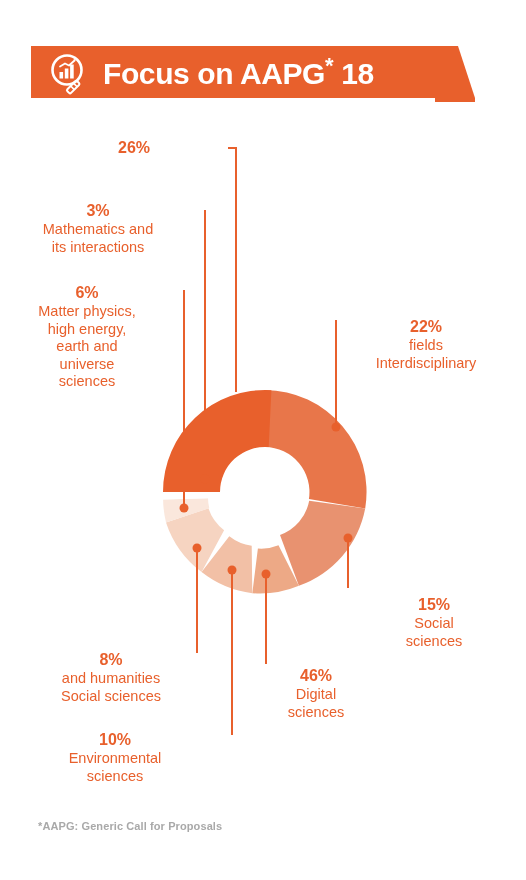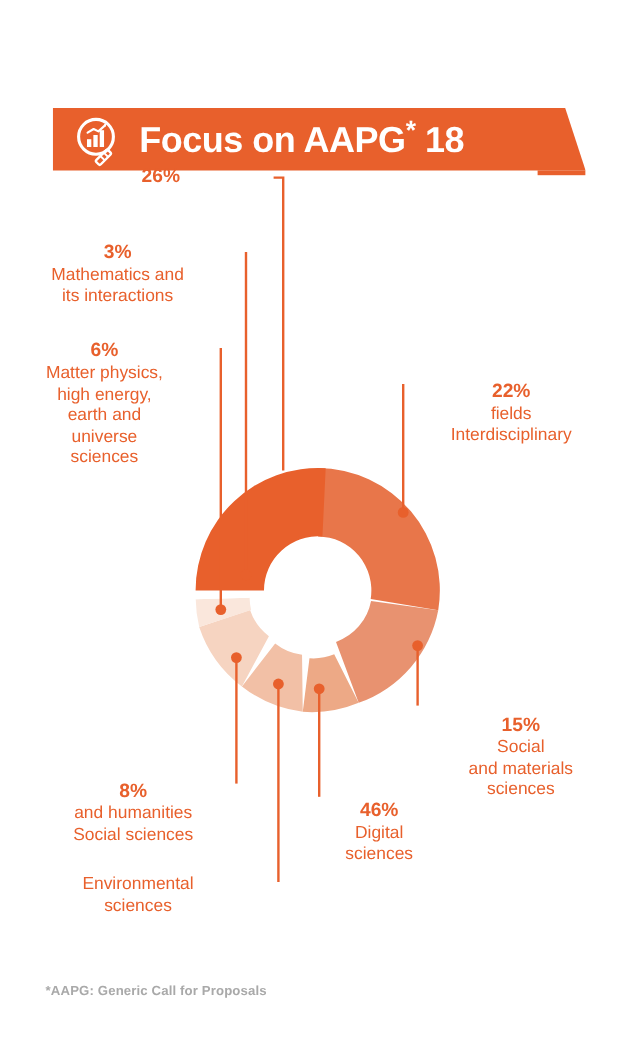--- a/index.html
+++ b/index.html
@@ -6,21 +6,21 @@
   body{
     width:526px;height:880px;
     background:#ffffff;
     font-family:"Liberation Sans", sans-serif;
     overflow:hidden;
     position:relative;
   }
   #page{position:absolute;left:0;top:0;width:526px;height:880px;}
 
   
-  .banner-wrap{position:absolute;left:44px;top:46px;width:444px;height:58px;margin-top:44px;}
+  .banner-wrap{position:absolute;left:31px;top:46px;width:444px;height:58px;}
   .banner-svg{position:absolute;left:0;top:0;}
   .banner-icon{position:absolute;left:16px;top:5px;width:48px;height:48px;}
   .banner-title{
     position:absolute;left:72px;top:8px;
     color:#ffffff;
     font-size:30px;font-weight:bold;
     letter-spacing:-0.4px;
     white-space:nowrap;
     line-height:40px;
   }
@@ -157,36 +157,36 @@
 
   <div class="lbl lalign l-inter">
     <span class="pct">22%</span>
     <span class="nm">fields</span>
     <span class="nm">Interdisciplinary</span>
   </div>
 
   <div class="lbl lalign l-energy">
     <span class="pct">15%</span>
     <span class="nm">Social</span>
-    <span class="nm">and materials</span>
     <span class="nm">sciences</span>
   </div>
 
   <div class="lbl ralign l-social">
     <span class="pct">8%</span>
     <span class="nm">and humanities</span>
     <span class="nm">Social sciences</span>
   </div>
 
   <div class="lbl lalign l-digital">
     <span class="pct">46%</span>
     <span class="nm">Digital</span>
     <span class="nm">sciences</span>
   </div>
 
   <div class="lbl ralign l-env">
+    <span class="pct">10%</span>
     <span class="nm">Environmental</span>
     <span class="nm">sciences</span>
   </div>
 
   <div class="footnote">*AAPG: Generic Call for Proposals</div>
 
 </div>
 
 </body></html>

